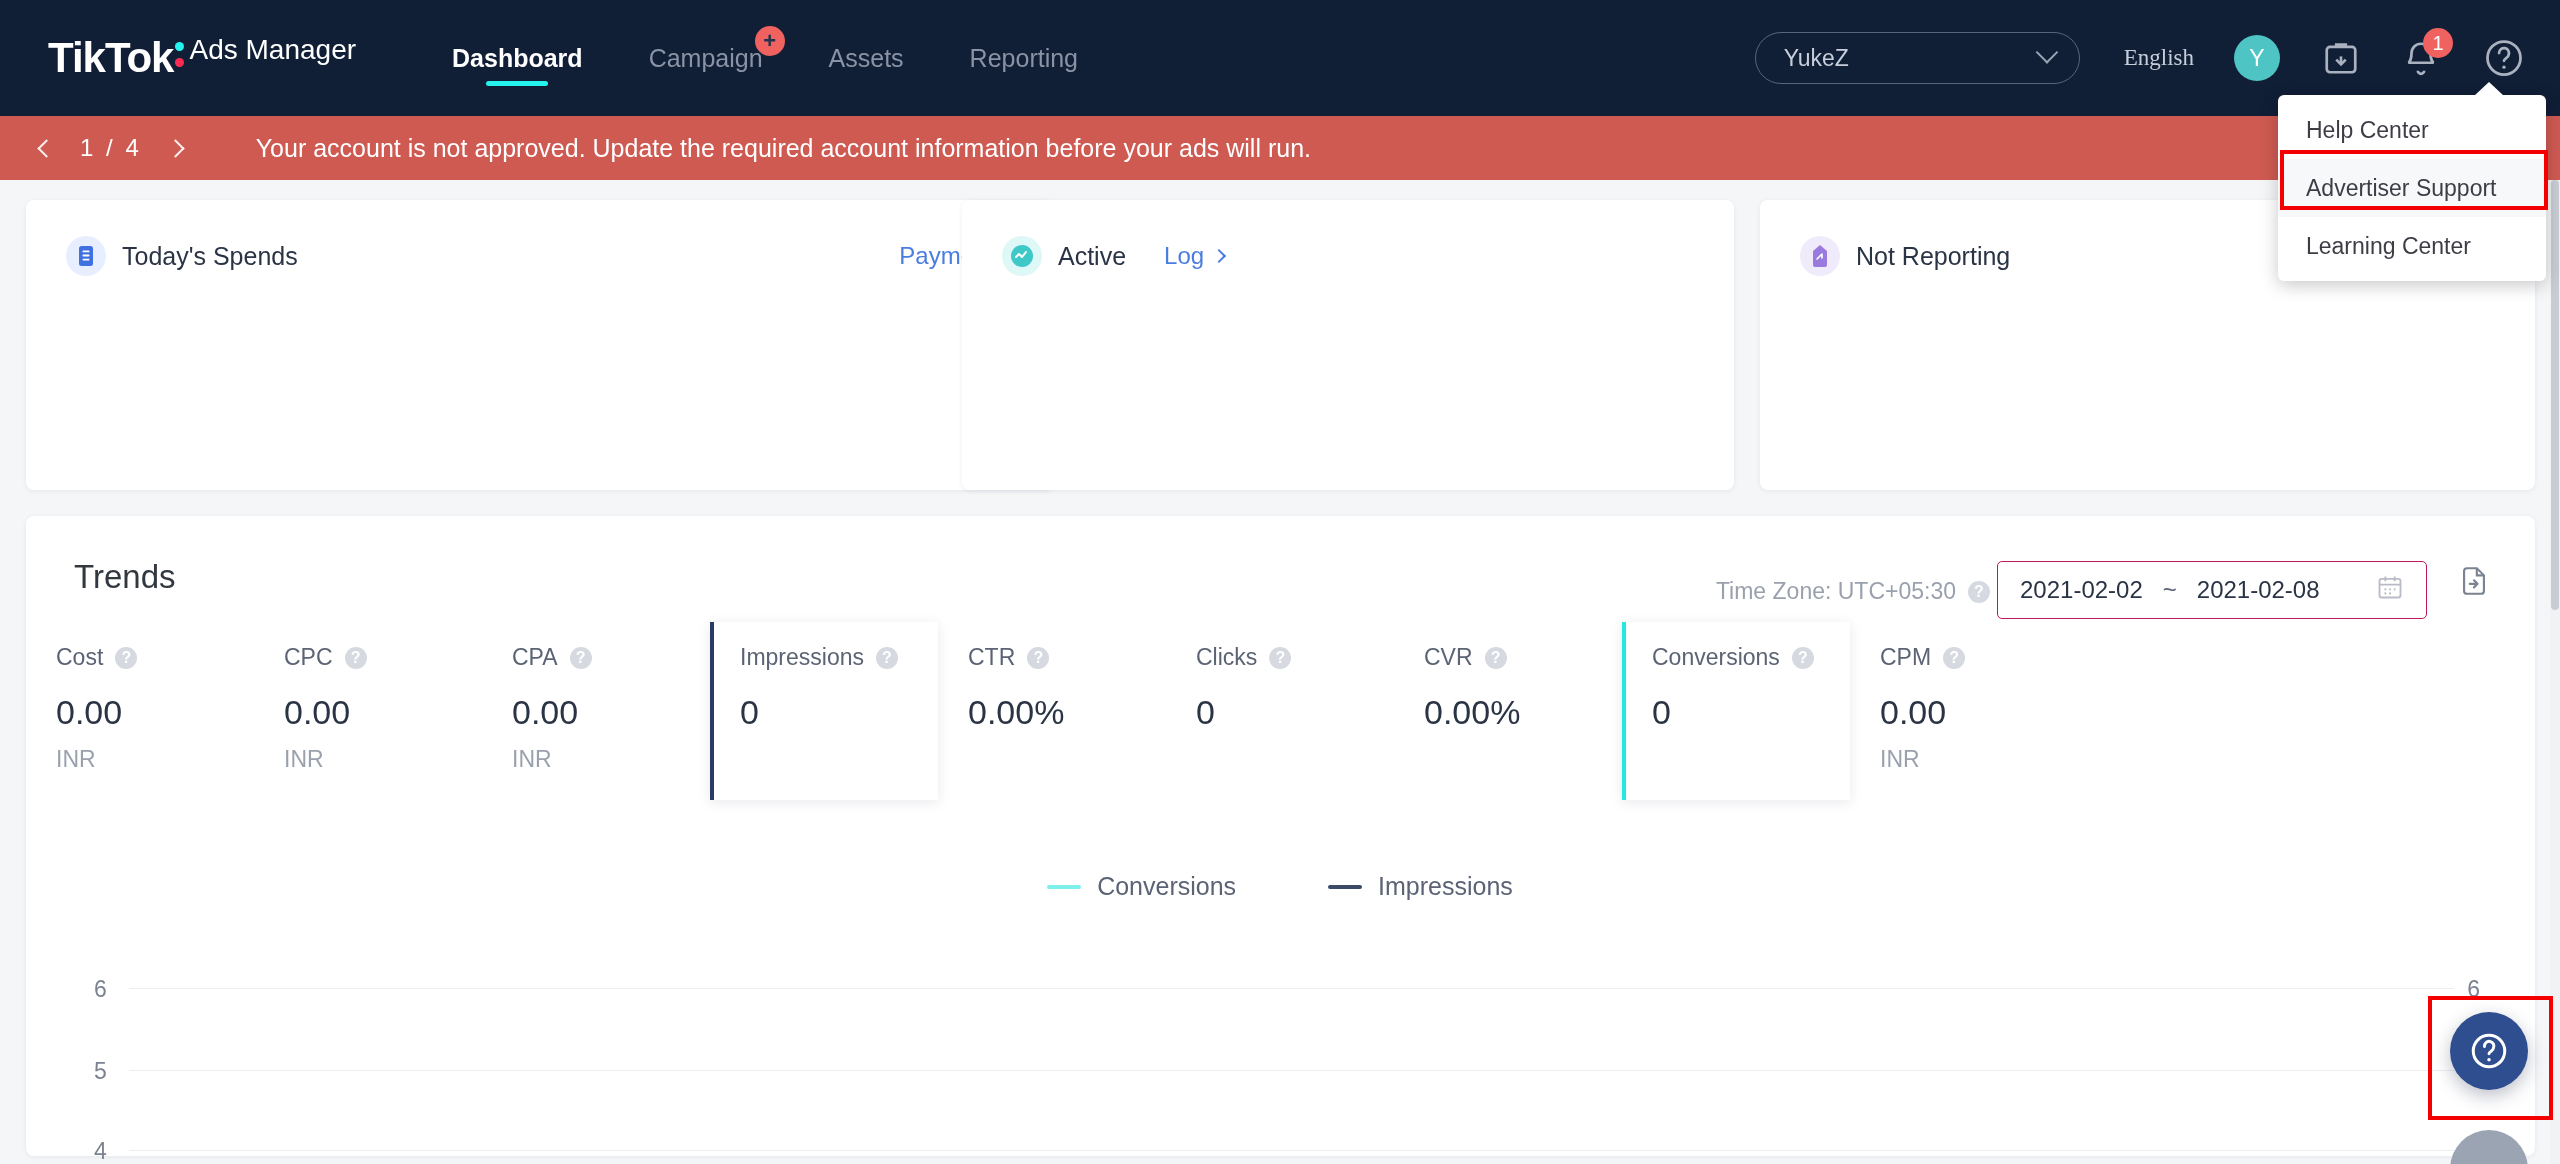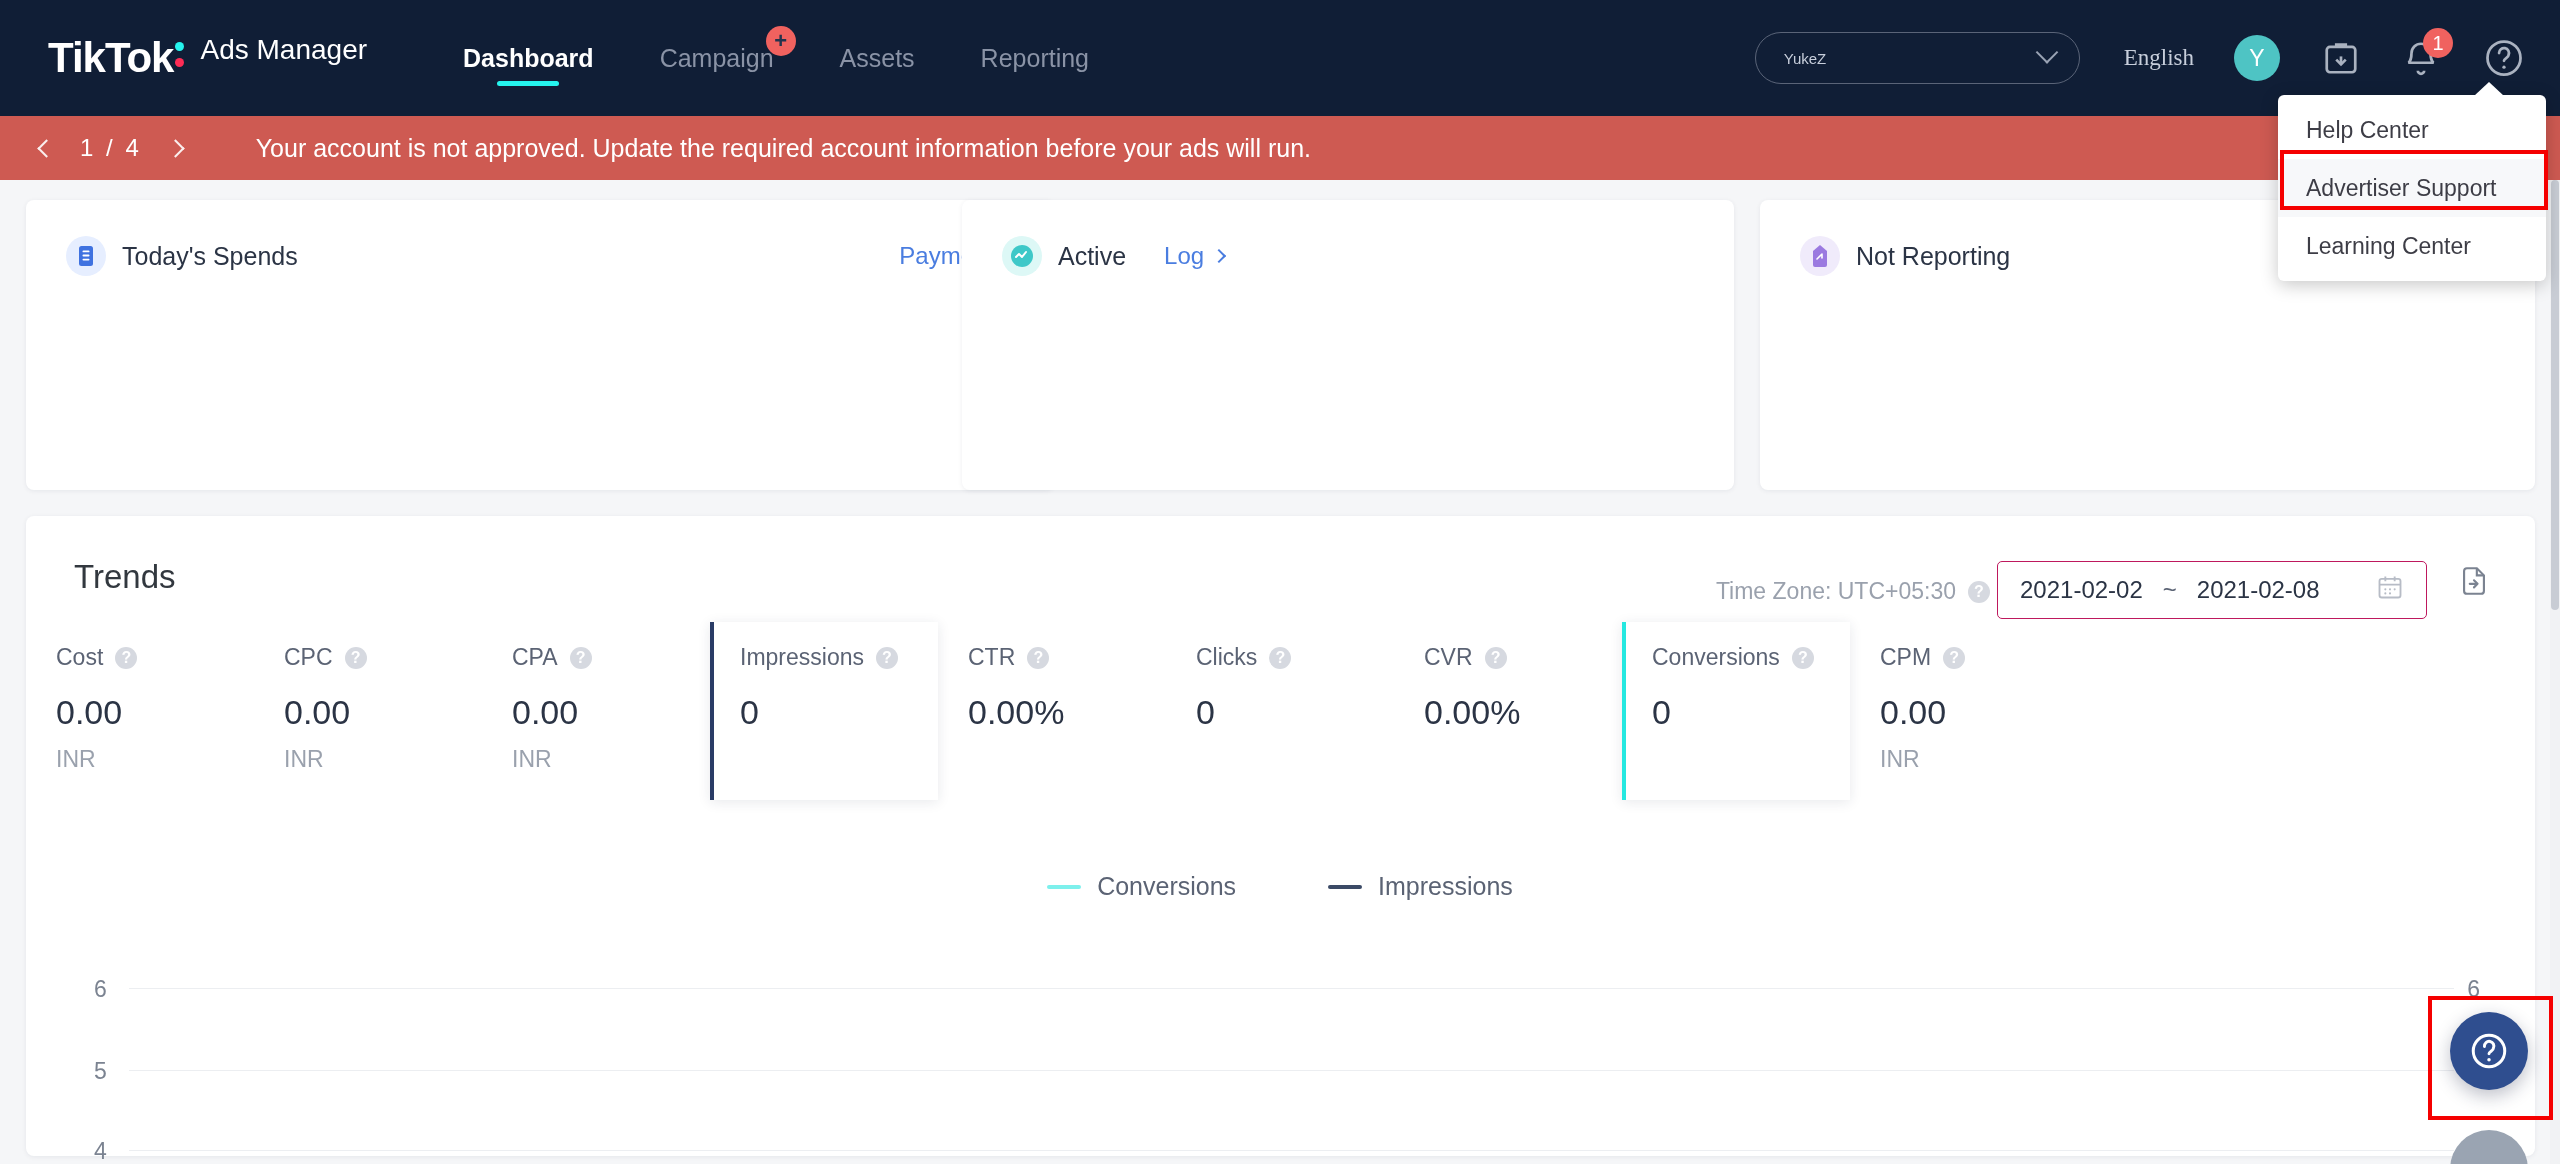--- a/index.html
+++ b/index.html
@@ -20,21 +20,21 @@
     font-size: 42px; font-weight: bold; color: #ffffff;
     letter-spacing: -1px; font-family: "Liberation Sans", sans-serif;
   }
   .logo-colon { position: relative; display: inline-block; width: 14px; height: 34px; }
   .logo-colon i {
     position: absolute; left: 2px; width: 9px; height: 9px; border-radius: 50%;
   }
   .logo-colon i.c1 { top: 8px; background: #25f4ee; }
   .logo-colon i.c2 { top: 24px; background: #fe2c55; }
   .logo-sub {
-    font-size: 28px; color: #ffffff; margin-left: 13px; font-weight: 400;
+    font-size: 28px; color: #ffffff; margin-left: 2px; font-weight: 400;
   }
 
   .nav-items { display: flex; align-items: center; margin-left: 96px; height: 116px; }
   .nav-item {
     position: relative; font-size: 25px; color: #8a93a6;
     margin-right: 66px; cursor: pointer; height: 116px;
     display: flex; align-items: center; white-space: nowrap;
   }
   .nav-item.active { color: #ffffff; font-weight: 600; }
   .nav-item.active::after {
@@ -49,21 +49,21 @@
     display: flex; align-items: center; justify-content: center; line-height: 1;
   }
 
   .nav-right {
     position: absolute; right: 34px; top: 0; height: 116px;
     display: flex; align-items: center;
   }
   .acct-select {
     width: 325px; height: 52px; border: 1px solid #5a6478; border-radius: 26px;
     display: flex; align-items: center; justify-content: space-between;
-    padding: 0 24px 0 28px; color: #c7cedb; font-size: 15px; cursor: pointer;
+    padding: 0 24px 0 28px; color: #c7cedb; font-size: 23px; cursor: pointer;
   }
   .chev-down { width: 16px; height: 16px; border-right: 2px solid #9aa3b4;
     border-bottom: 2px solid #9aa3b4; transform: rotate(45deg) translate(-4px,-4px); }
   .lang { color: #c7cedb; font-size: 23px; margin-left: 44px; cursor: pointer; font-family: Liberation Serif, serif; }
   .avatar {
     width: 46px; height: 46px; border-radius: 50%; background: #4ec4c4;
     color: #fff; font-size: 23px; display: flex; align-items: center;
     justify-content: center; margin-left: 40px; cursor: pointer;
   }
   .nav-icon { margin-left: 42px; position: relative; cursor: pointer; display: flex; }

